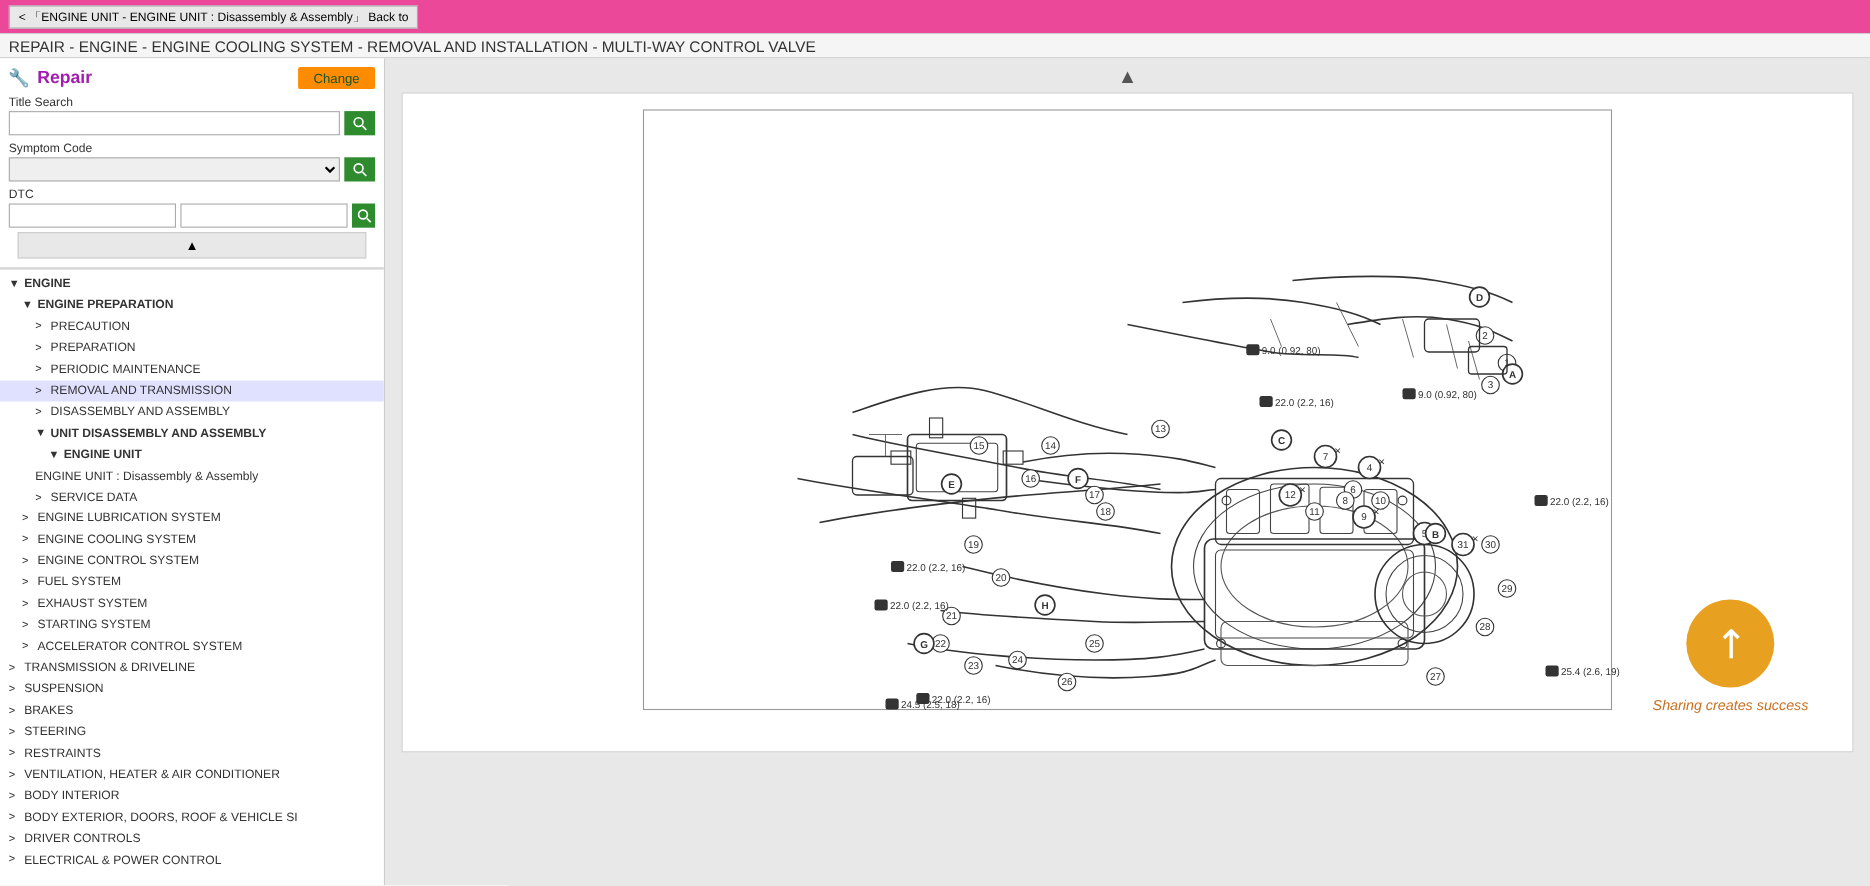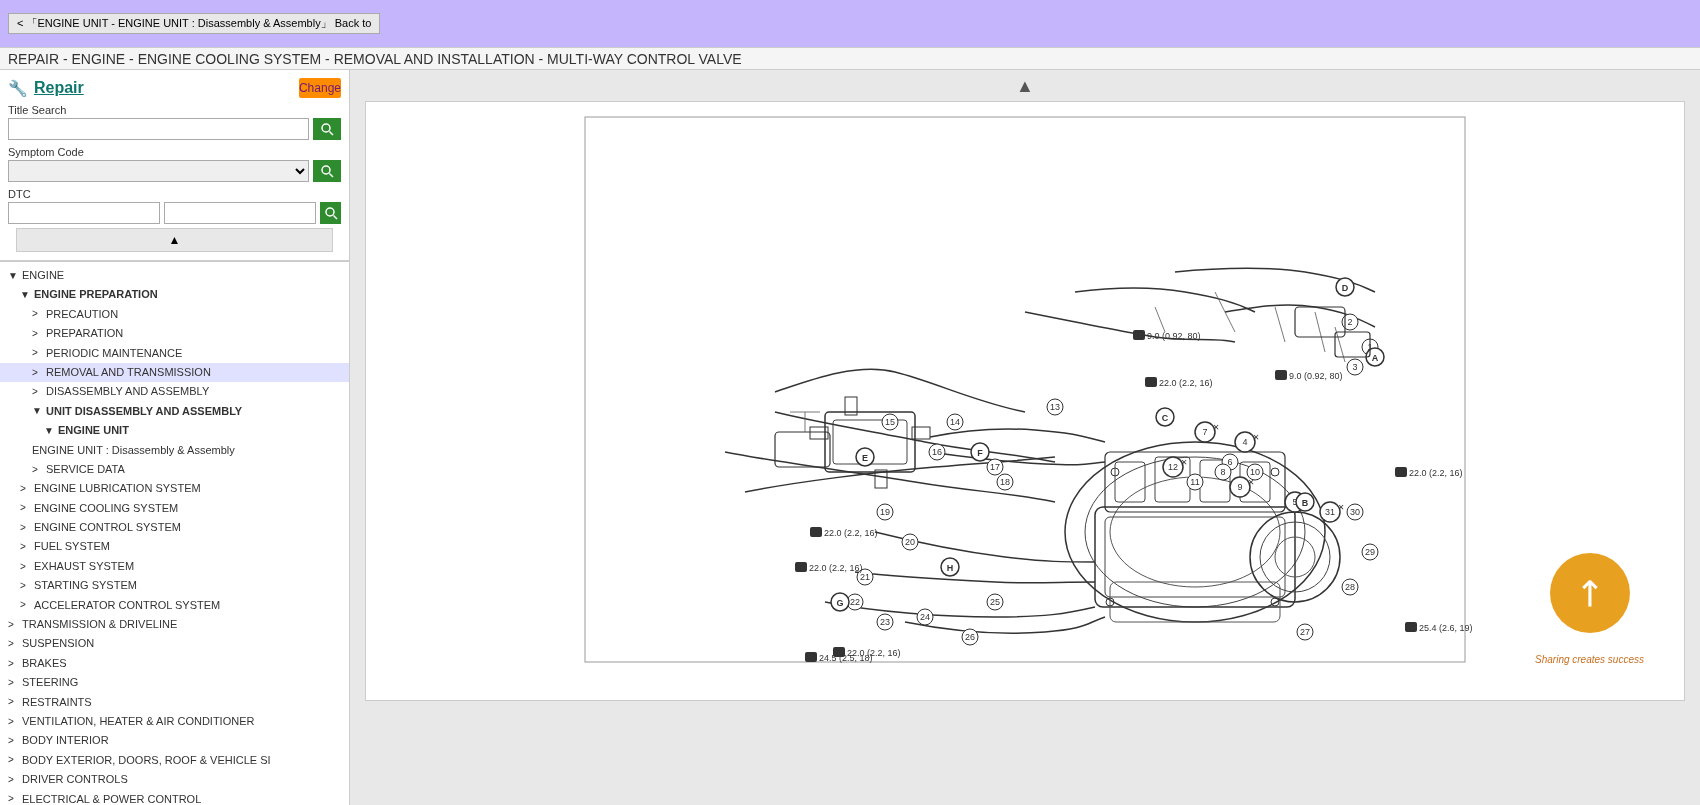--- a/index.html
+++ b/index.html
@@ -2,25 +2,25 @@
 <html><head>
   <meta charset="utf-8">
   <style>
     * { box-sizing: border-box; margin: 0; padding: 0; }
     body { font-family: Arial, sans-serif; font-size: 12px; background: #f0f0f0; display: flex; flex-direction: column; height: 805px; overflow: hidden; }
 
     
     .top-bar {
       display: flex;
       align-items: center;
-      background: #c4b5fd;
+      background: #ec4899;
       border-bottom: 1px solid #ccc;
       padding: 4px 8px;
       gap: 8px;
-      height: 48px;
+      height: 31px;
     }
     .nav-btn {
       background: #e8e8e8;
       border: 1px solid #aaa;
       padding: 2px 8px;
       font-size: 11px;
       cursor: pointer;
       white-space: nowrap;
     }
     .breadcrumb-bar {
@@ -57,28 +57,27 @@
     }
     .sidebar-title-row {
       display: flex;
       align-items: center;
       justify-content: space-between;
       margin-bottom: 6px;
     }
     .sidebar-app-title {
       font-size: 16px;
       font-weight: bold;
-      color: #0f766e;
-      text-decoration: underline;
+      color: #a21caf;
     }
     .change-btn {
       background: #ff8c00;
-      color: #701a75;
+      color: #14532d;
       border: none;
-      padding: 3px 0;
+      padding: 3px 14px;
       font-size: 12px;
       cursor: pointer;
       border-radius: 2px;
     }
     .wrench-icon {
       font-size: 16px;
       margin-right: 6px;
     }
     .search-section label {
       font-size: 11px;
@@ -252,23 +251,23 @@
       align-items: center;
       justify-content: center;
     }
     .watermark-arrow {
       font-size: 36px;
       color: white;
       transform: rotate(-45deg);
       display: inline-block;
     }
     .watermark-text {
-      font-size: 10px;
+      font-size: 13px;
       color: #c87020;
-      margin-top: 21px;
+      margin-top: 8px;
       font-style: italic;
     }
   </style>
 </head>
 <body>
 
 <div class="top-bar">
   <button class="nav-btn">&lt; 「ENGINE UNIT - ENGINE UNIT : Disassembly &amp; Assembly」 Back to</button>
 </div>
 
@@ -325,21 +324,21 @@
       </div>
 
       <div class="collapse-btn">
         <span>▲</span>
       </div>
     </div>
 
     <div class="tree-nav">
     <div class="tree-item  ">
           <span class="arrow">▼</span>
-          <span style="font-weight: normal; text-align: right;">ENGINE</span>
+          <span style="font-weight: bold; text-align: right;">ENGINE</span>
         </div>
         <div class="tree-item indent1 ">
           <span class="arrow">▼</span>
           <span style="font-weight: bold;">ENGINE PREPARATION</span>
         </div>
         <div class="tree-item indent2 ">
           <span class="arrow">&gt;</span>
           <span>PRECAUTION</span>
         </div>
         <div class="tree-item indent2 ">

